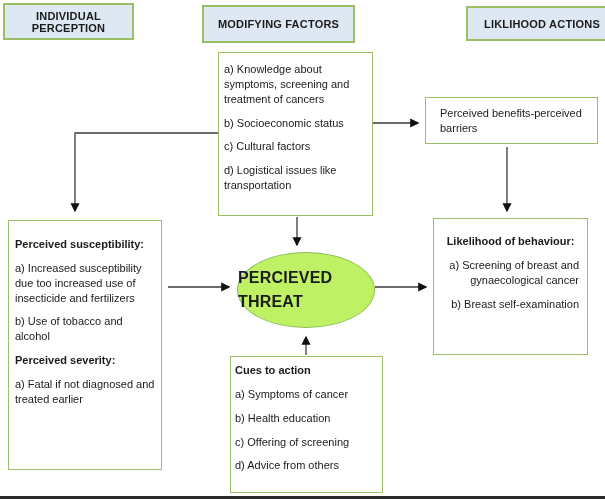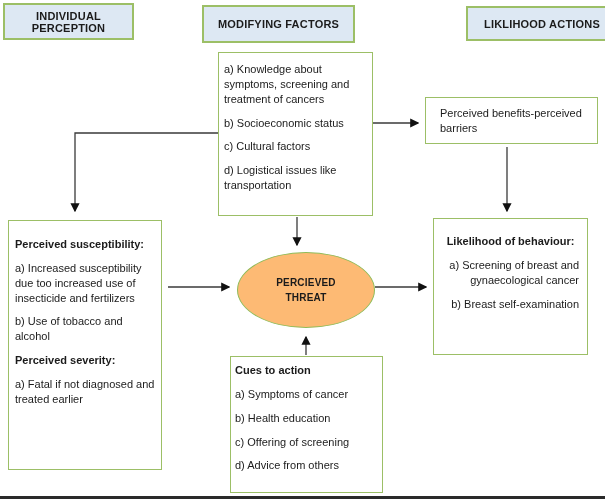--- a/index.html
+++ b/index.html
@@ -37,25 +37,25 @@
     padding:2px 14px;
   }
   #perception-box{left:8px;top:220px;width:154px;height:250px;padding:16px 6px 0;}
   #likelihood-box{left:433px;top:218px;width:155px;height:137px;padding:15px 8px 16px;}
   #likelihood-box .item{text-align:right;}
   #likelihood-box .boxtitle{text-align:center;}
   #cues-box{left:230px;top:356px;width:153px;height:137px;padding:6px 4px 0;}
   #threat-ellipse{
     position:absolute;left:237px;top:252px;width:138px;height:76px;
     box-sizing:border-box;
-    background:#fdba74;
+    background:#bef264;
     border:1.6px solid #8fbc5a;
     border-radius:50%;
-    display:flex;flex-direction:column;align-items:center;justify-content:center;
-    font-weight:bold;font-size:10px;line-height:1.5;letter-spacing:.2px;
+    display:flex;flex-direction:column;justify-content:center;
+    font-weight:bold;font-size:16px;line-height:1.5;letter-spacing:.2px;
   }
   #arrow-layer{position:absolute;left:0;top:0;width:605px;height:499px;pointer-events:none;}
   #bottom-border{position:absolute;left:0;top:496px;width:605px;height:3px;background:#2a2a2a;}
 </style>
 </head>
 <body>
 
 <div id="stage">
 
   <div class="hdr" style="left:3px;top:3px;width:131px;height:37px;">INDIVIDUAL PERCEPTION</div>

